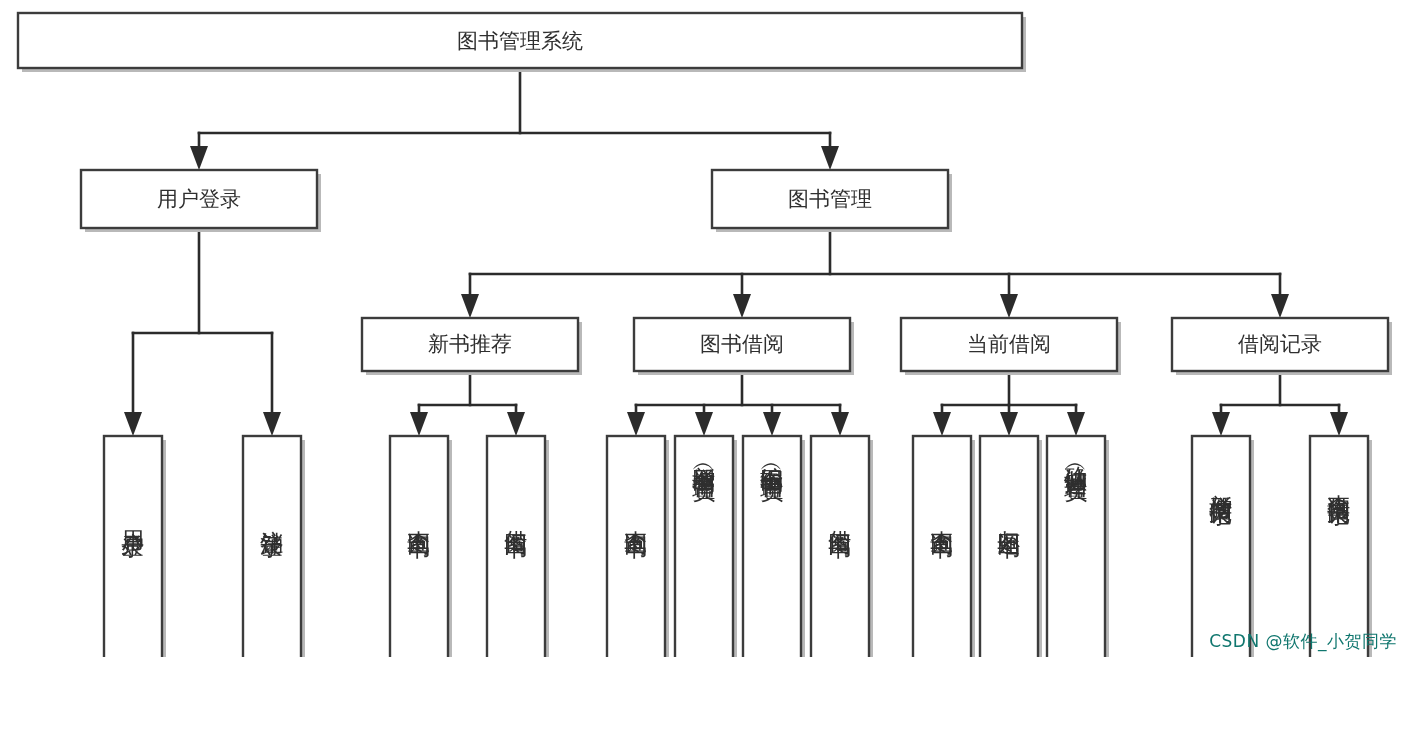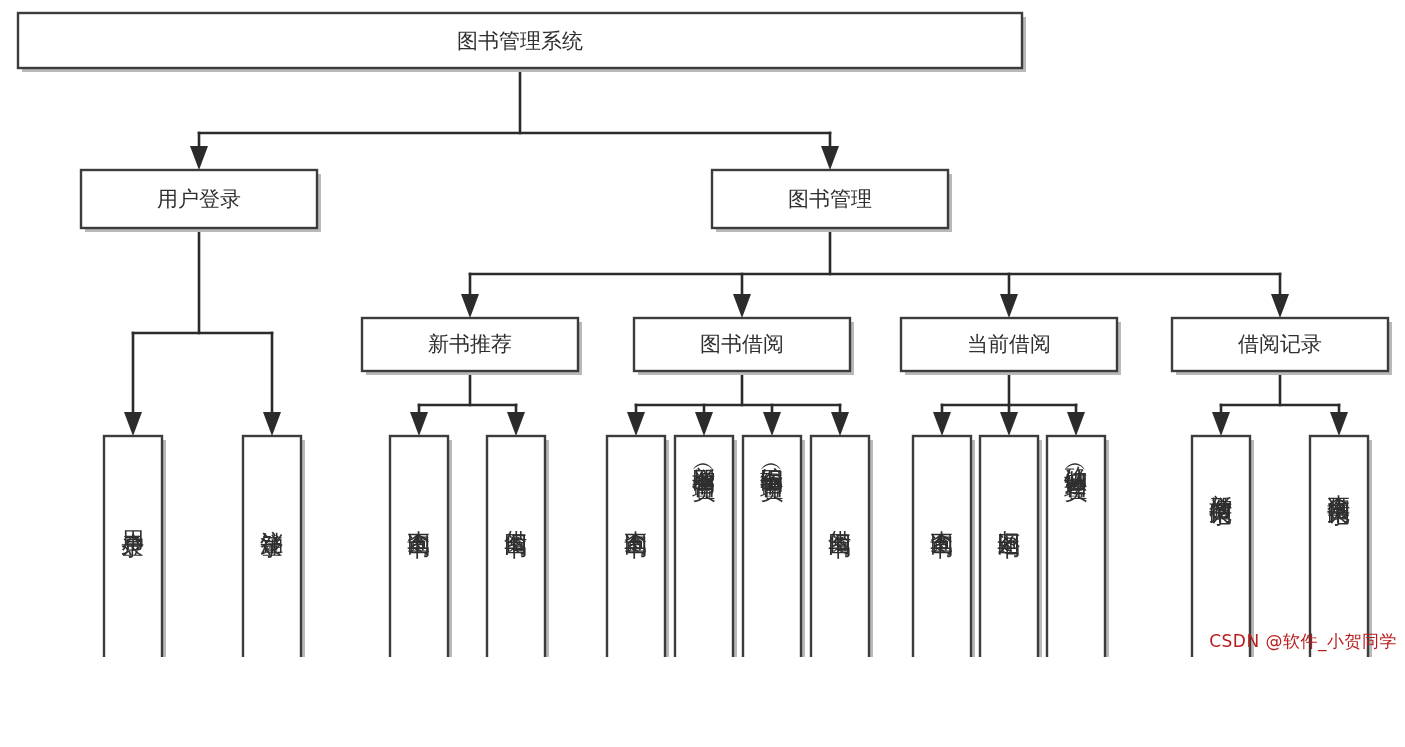--- a/index.html
+++ b/index.html
@@ -66,21 +66,21 @@
     letter-spacing: 2px;
     color: #2f2f2f;
     white-space: nowrap;
   }
   .watermark {
     position: absolute;
     right: 8px;
     bottom: 4px;
     font-family: "DejaVu Sans", "Liberation Sans", sans-serif;
     font-size: 17px;
-    color: #b91c1c;
+    color: #0f766e;
     letter-spacing: 0.5px;
     white-space: nowrap;
   }
 </style>
 </head>
 <body>
 
 <div id="diagram-root">
 
   <svg id="flow-svg" viewBox="0 0 1405 747" xmlns="http://www.w3.org/2000/svg">

